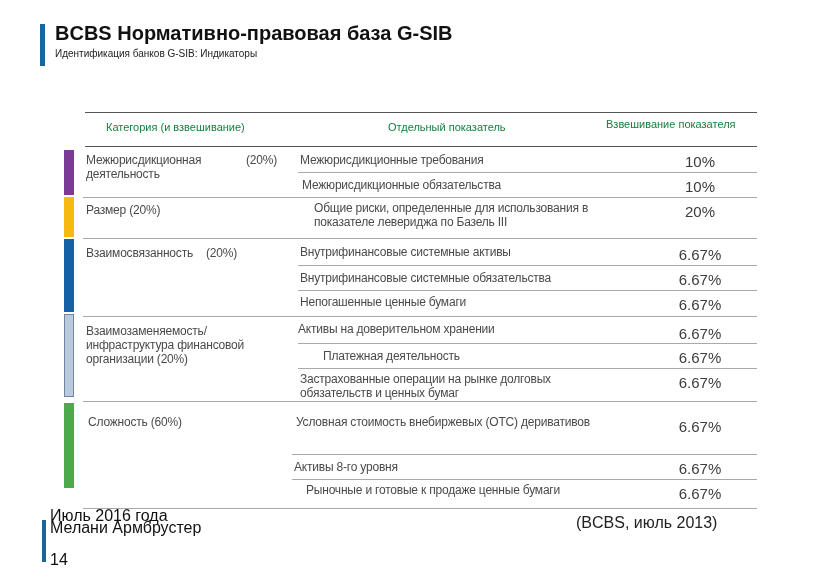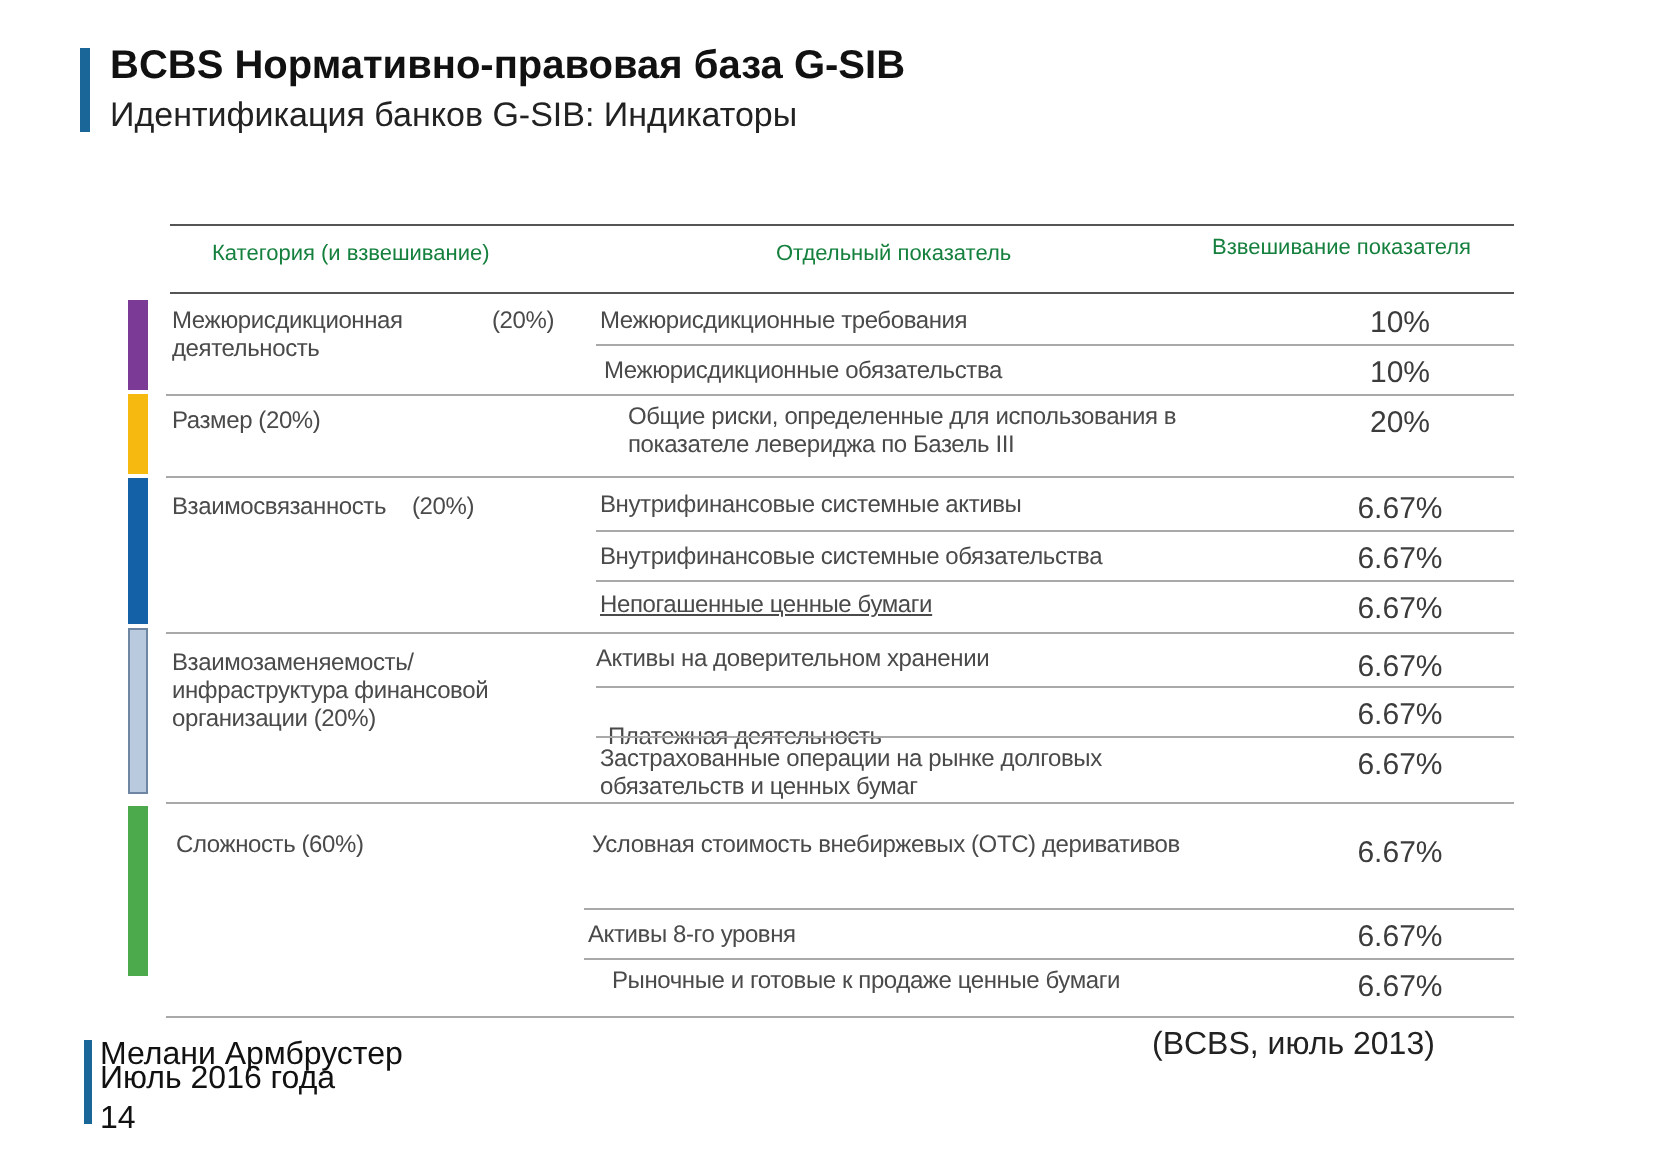--- a/index.html
+++ b/index.html
@@ -1,20 +1,20 @@
 <!DOCTYPE html>
 <html><head>
   <meta charset="utf-8">
   <style>
     html, body { margin:0; padding:0; }
     body { width:834px; height:587px; background:#ffffff; position:relative; overflow:hidden;
            font-family:"Liberation Sans", sans-serif; color:#3a3a3a; }
     .accent-bar { position:absolute; background:#1a6699; }
     .title { position:absolute; left:55px; top:22px; font-size:20px; font-weight:bold; color:#111; white-space:nowrap; }
-    .subtitle { position:absolute; left:55px; top:48px; font-size:17px; color:#222; white-space:nowrap; }
+    .subtitle { position:absolute; left:55px; top:48px; font-size:10px; color:#222; white-space:nowrap; }
     .hline { position:absolute; height:0; border-top:1.5px solid #a9a9a9; }
     .hline.dark { border-top:1.5px solid #555; }
     .cat-bar { position:absolute; left:64px; width:10px; }
     .cell { position:absolute; font-size:12px; line-height:14px; color:#4a4a4a; letter-spacing:-0.2px; }
     .hdr { position:absolute; font-size:11px; color:#15803d; white-space:nowrap; }
     .wt { position:absolute; font-size:15px; color:#3c3c3c; width:60px; text-align:center; left:670px; }
     .footer-text { position:absolute; left:50px; font-size:16px; line-height:16px; color:#111; }
     .source { position:absolute; left:576px; top:514px; font-size:16px; color:#222; white-space:nowrap; }
   </style>
 </head>
@@ -49,30 +49,30 @@
 
   <div class="cat-bar" style="top:239px;height:73px;background:#1461a8;"></div>
   <div class="cell" style="left:86px;top:246px;">Взаимосвязанность</div>
   <div class="cell" style="left:206px;top:246px;">(20%)</div>
   <div class="cell" style="left:300px;top:245px;width:300px;">Внутрифинансовые системные активы</div>
   <div class="wt" style="top:246px;">6.67%</div>
   <div class="hline" style="left:298px;top:265px;width:459px;"></div>
   <div class="cell" style="left:300px;top:271px;width:300px;">Внутрифинансовые системные обязательства</div>
   <div class="wt" style="top:271px;">6.67%</div>
   <div class="hline" style="left:298px;top:290px;width:459px;"></div>
-  <div class="cell" style="left:300px;top:295px;width:300px;text-decoration:underline;">Непогашенные ценные бумаги</div>
+  <div class="cell" style="left:300px;top:295px;width:300px;">Непогашенные ценные бумаги</div>
   <div class="wt" style="top:296px;">6.67%</div>
   <div class="hline" style="left:83px;top:316px;width:674px;"></div>
 
   <div class="cat-bar" style="top:314px;height:83px;background:#b9c9de;border:1px solid #6f86a3;box-sizing:border-box;"></div>
   <div class="cell" style="left:86px;top:324px;width:200px;">Взаимозаменяемость/инфраструктура финансовой организации (20%)</div>
   <div class="cell" style="left:298px;top:322px;width:300px;">Активы на доверительном хранении</div>
   <div class="wt" style="top:325px;">6.67%</div>
   <div class="hline" style="left:298px;top:343px;width:459px;"></div>
-  <div class="cell" style="left:304px;top:349px;width:300px;margin-top:12px;">Платежная деятельность</div>
+  <div class="cell" style="left:323px;top:349px;width:300px;">Платежная деятельность</div>
   <div class="wt" style="top:349px;">6.67%</div>
   <div class="hline" style="left:298px;top:368px;width:459px;"></div>
   <div class="cell" style="left:300px;top:372px;width:270px;">Застрахованные операции на рынке долговых обязательств и ценных бумаг</div>
   <div class="wt" style="top:374px;">6.67%</div>
   <div class="hline" style="left:83px;top:401px;width:674px;"></div>
 
   <div class="cat-bar" style="top:403px;height:85px;background:#4caa4c;"></div>
   <div class="cell" style="left:88px;top:415px;width:180px;">Сложность (60%)</div>
   <div class="cell" style="left:296px;top:415px;width:320px;">Условная стоимость внебиржевых (OTC) деривативов</div>
   <div class="wt" style="top:418px;">6.67%</div>
@@ -82,14 +82,14 @@
   <div class="hline" style="left:292px;top:479px;width:465px;"></div>
   <div class="cell" style="left:294px;top:483px;width:320px;margin-left:12px;">Рыночные и готовые к продаже ценные бумаги</div>
   <div class="wt" style="top:485px;">6.67%</div>
   <div class="hline" style="left:83px;top:508px;width:674px;"></div>
 </div>
 
 <div class="source">(BCBS,  июль 2013)</div>
 
 <div class="accent-bar" style="left:42px;top:520px;width:4px;height:42px;"></div>
 <div class="footer-text" style="top:520px;">Мелани Армбрустер</div>
-<div class="footer-text" style="top:532px;">Июль 2016 года</div>
+<div class="footer-text" style="top:508px;">Июль 2016 года</div>
 <div class="footer-text" style="top:552px;">14</div>
 
 </body></html>

